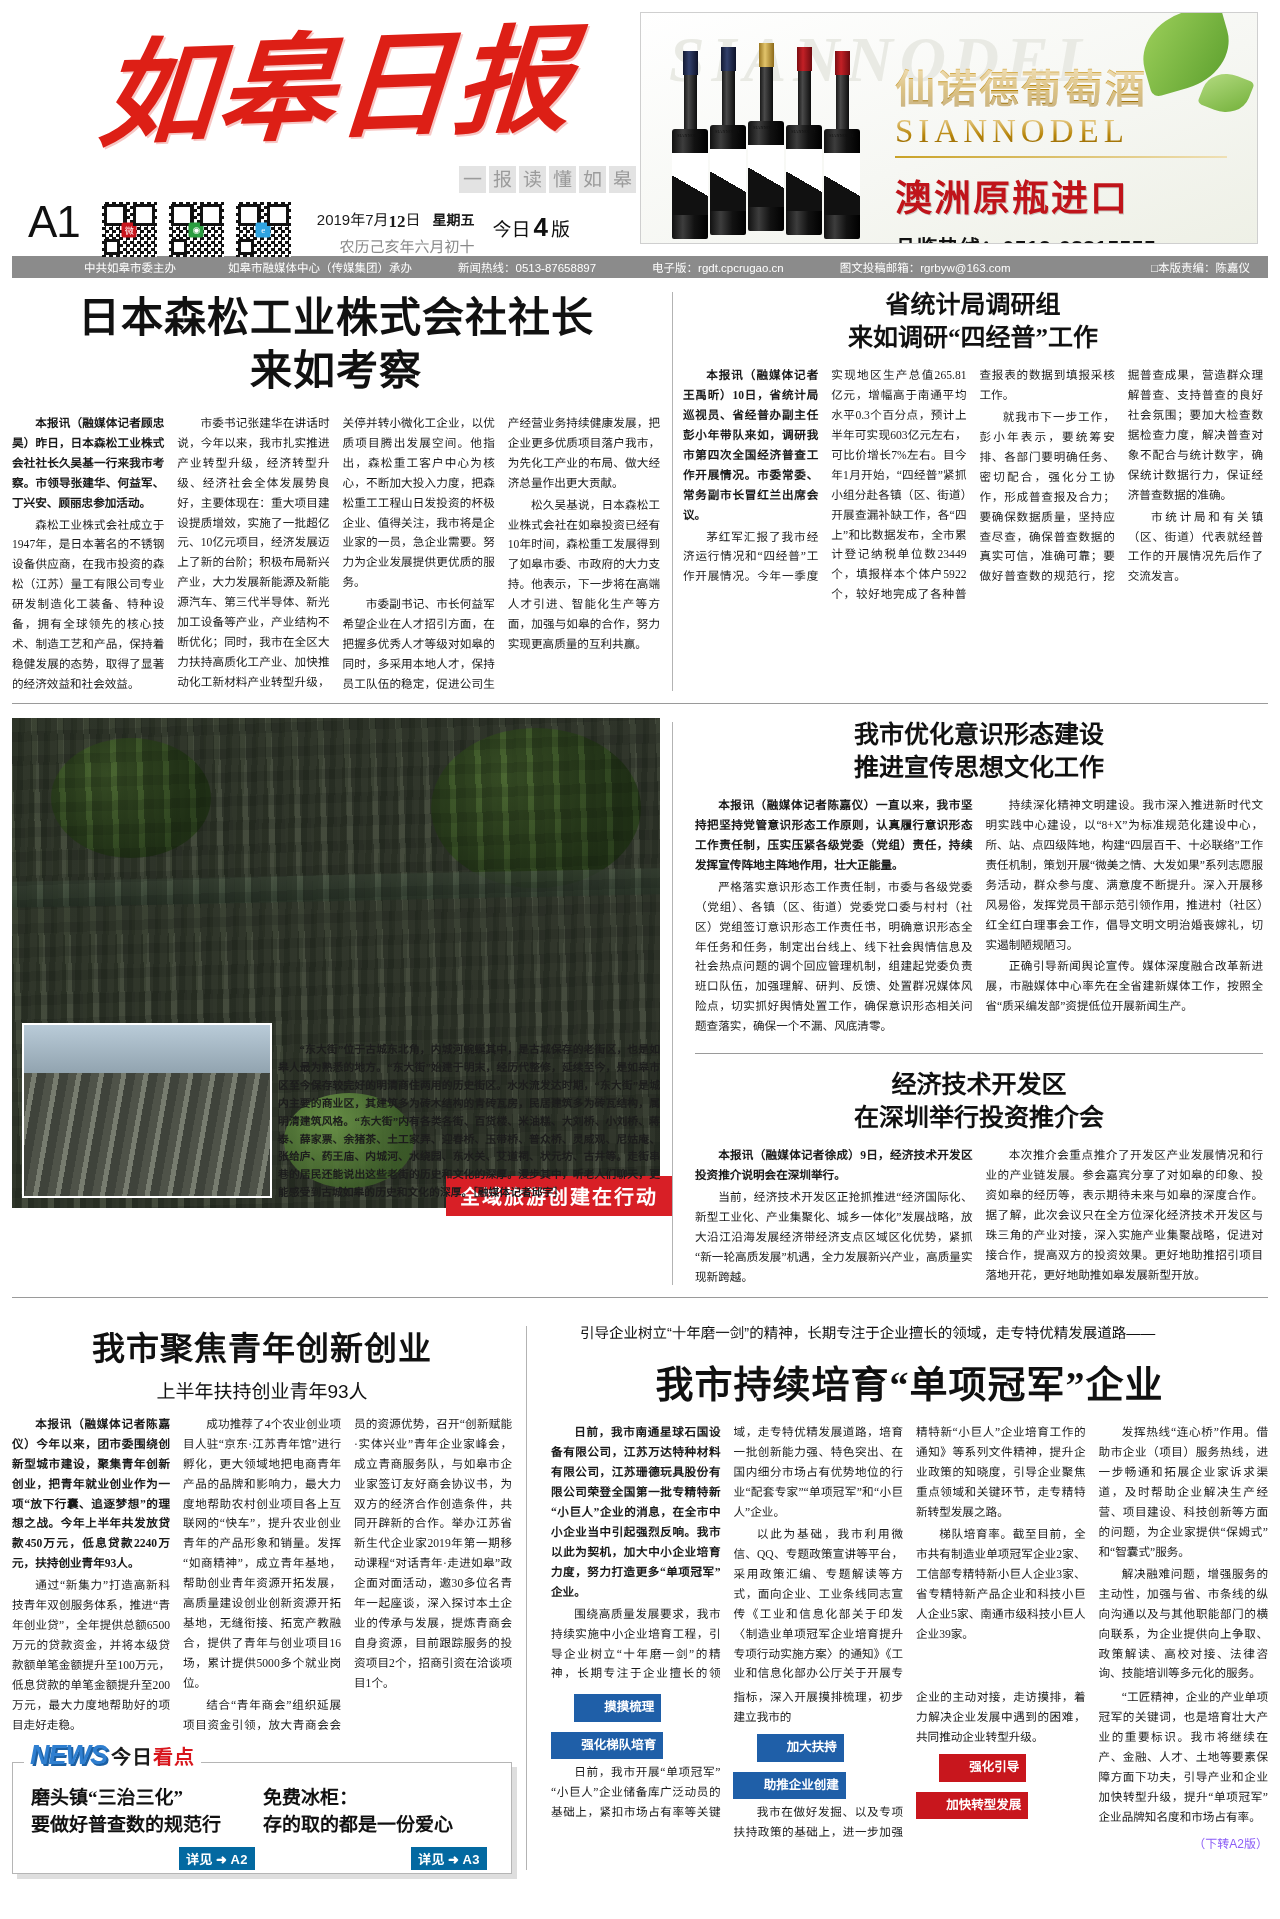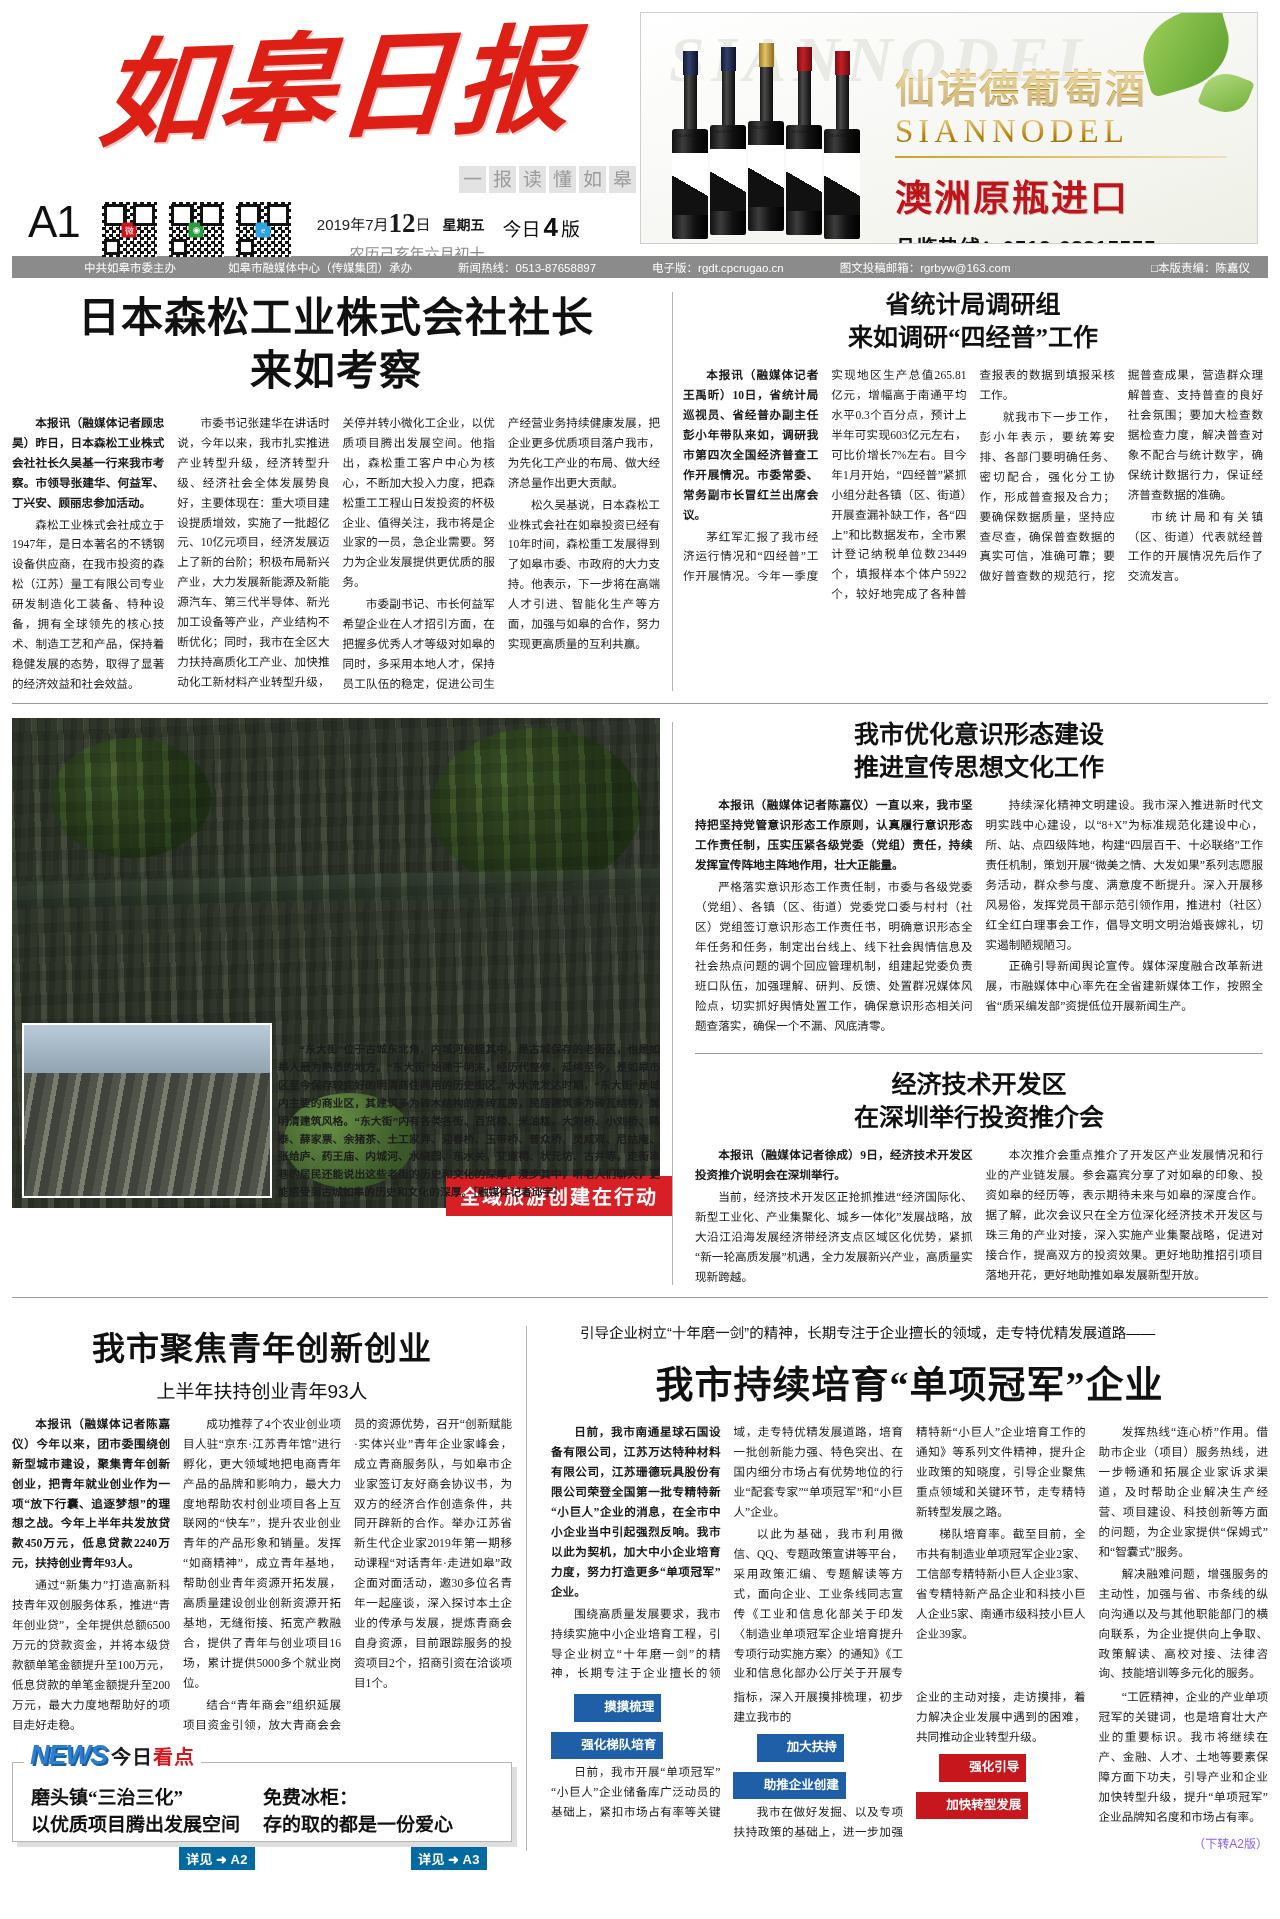--- a/index.html
+++ b/index.html
@@ -81,21 +81,21 @@
   .qr .corner-bl {
     position: absolute; left: 2px; bottom: 2px;
     width: 16px; height: 16px; border: 3px solid #111; background: #fff;
   }
   .date-block { margin-left: 26px; margin-top: 10px; }
   .date-line1 {
     font-family: "Liberation Sans", sans-serif;
     font-size: 15px; color: #1a1a1a; white-space: nowrap;
   }
   .date-line1 .big {
-    font-size: 27px; font-family: "Liberation Serif", serif; font-weight: 700;
+    font-size: 17px; font-family: "Liberation Serif", serif; font-weight: 700;
     vertical-align: -2px;
   }
   .date-line1 .wk { margin-left: 12px; font-weight: 700; font-size: 14px; }
   .date-line2 {
     font-family: "Liberation Serif", serif;
     font-size: 15px; color: #8a8a8a; text-align: right; margin-top: 3px;
   }
   .today-pages {
     margin-left: 18px; margin-top: 14px;
     font-family: "Liberation Sans", sans-serif;
@@ -325,21 +325,21 @@
     display: inline-block; color: #fff; font-weight: 700;
     font-family: "Liberation Sans", sans-serif; font-size: 12.5px;
     padding: 3px 7px; margin: 6px 0 4px;
   }
   .tag.blue { background: #1f5fa8; }
   .tag.red  { background: #c8161d; }
 
   
   .focus-wrap { position: relative; margin-top: 26px; width: 500px; }
   .focus-box {
-    border: 1px solid #b5b5b5; height: 80px;
+    border: 1px solid #b5b5b5; height: 112px;
     box-shadow: 5px 5px 0 #dedede;
     padding: 22px 16px 0 18px;
     display: flex;
   }
   .focus-badge {
     position: absolute; left: 12px; top: -22px;
     display: flex; align-items: center; gap: 4px;
     background: #fff; padding: 0 6px;
   }
   .news-cube {
@@ -586,21 +586,21 @@
           <p class="lede">本报讯（融媒体记者陈嘉仪）今年以来，团市委围绕创新型城市建设，聚集青年创新创业，把青年就业创业作为一项“放下行囊、追逐梦想”的理想之战。今年上半年共发放贷款450万元，低息贷款2240万元，扶持创业青年93人。</p>
           <p>通过“新集力”打造高新科技青年双创服务体系，推进“青年创业贷”，全年提供总额6500万元的贷款资金，并将本级贷款额单笔金额提升至100万元，低息贷款的单笔金额提升至200万元，最大力度地帮助好的项目走好走稳。</p>
           <p>成功推荐了4个农业创业项目人驻“京东·江苏青年馆”进行孵化，更大领域地把电商青年产品的品牌和影响力，最大力度地帮助农村创业项目各上互联网的“快车”，提升农业创业青年的产品形象和销量。发挥“如商精神”，成立青年基地，帮助创业青年资源开拓发展，高质量建设创业创新资源开拓基地，无缝衔接、拓宽产教融合，提供了青年与创业项目16场，累计提供5000多个就业岗位。</p>
           <p>结合“青年商会”组织延展项目资金引领，放大青商会会员的资源优势，召开“创新赋能·实体兴业”青年企业家峰会，成立青商服务队，与如皋市企业家签订友好商会协议书，为双方的经济合作创造条件，共同开辟新的合作。举办江苏省新生代企业家2019年第一期移动课程“对话青年·走进如皋”政企面对面活动，邀30多位名青年一起座谈，深入探讨本土企业的传承与发展，提炼青商会自身资源，目前跟踪服务的投资项目2个，招商引资在洽谈项目1个。</p>
         </div>
 
         <div class="focus-wrap">
           <div class="focus-box">
             <div class="focus-item">
               <div class="t">磨头镇“三治三化”</div>
-              <div class="t">以优质项目腾出发展空间</div>
+              <div class="t">要做好普查数的规范行</div>
               <div class="seemore">
                 <span>详见</span><span class="arrow">➜</span><span>A2</span>
               </div>
             </div>
             <div class="focus-item">
               <div class="t">免费冰柜：</div>
               <div class="t">存的取的都是一份爱心</div>
               <div class="seemore">
                 <span>详见</span><span class="arrow">➜</span><span>A3</span>
               </div>

